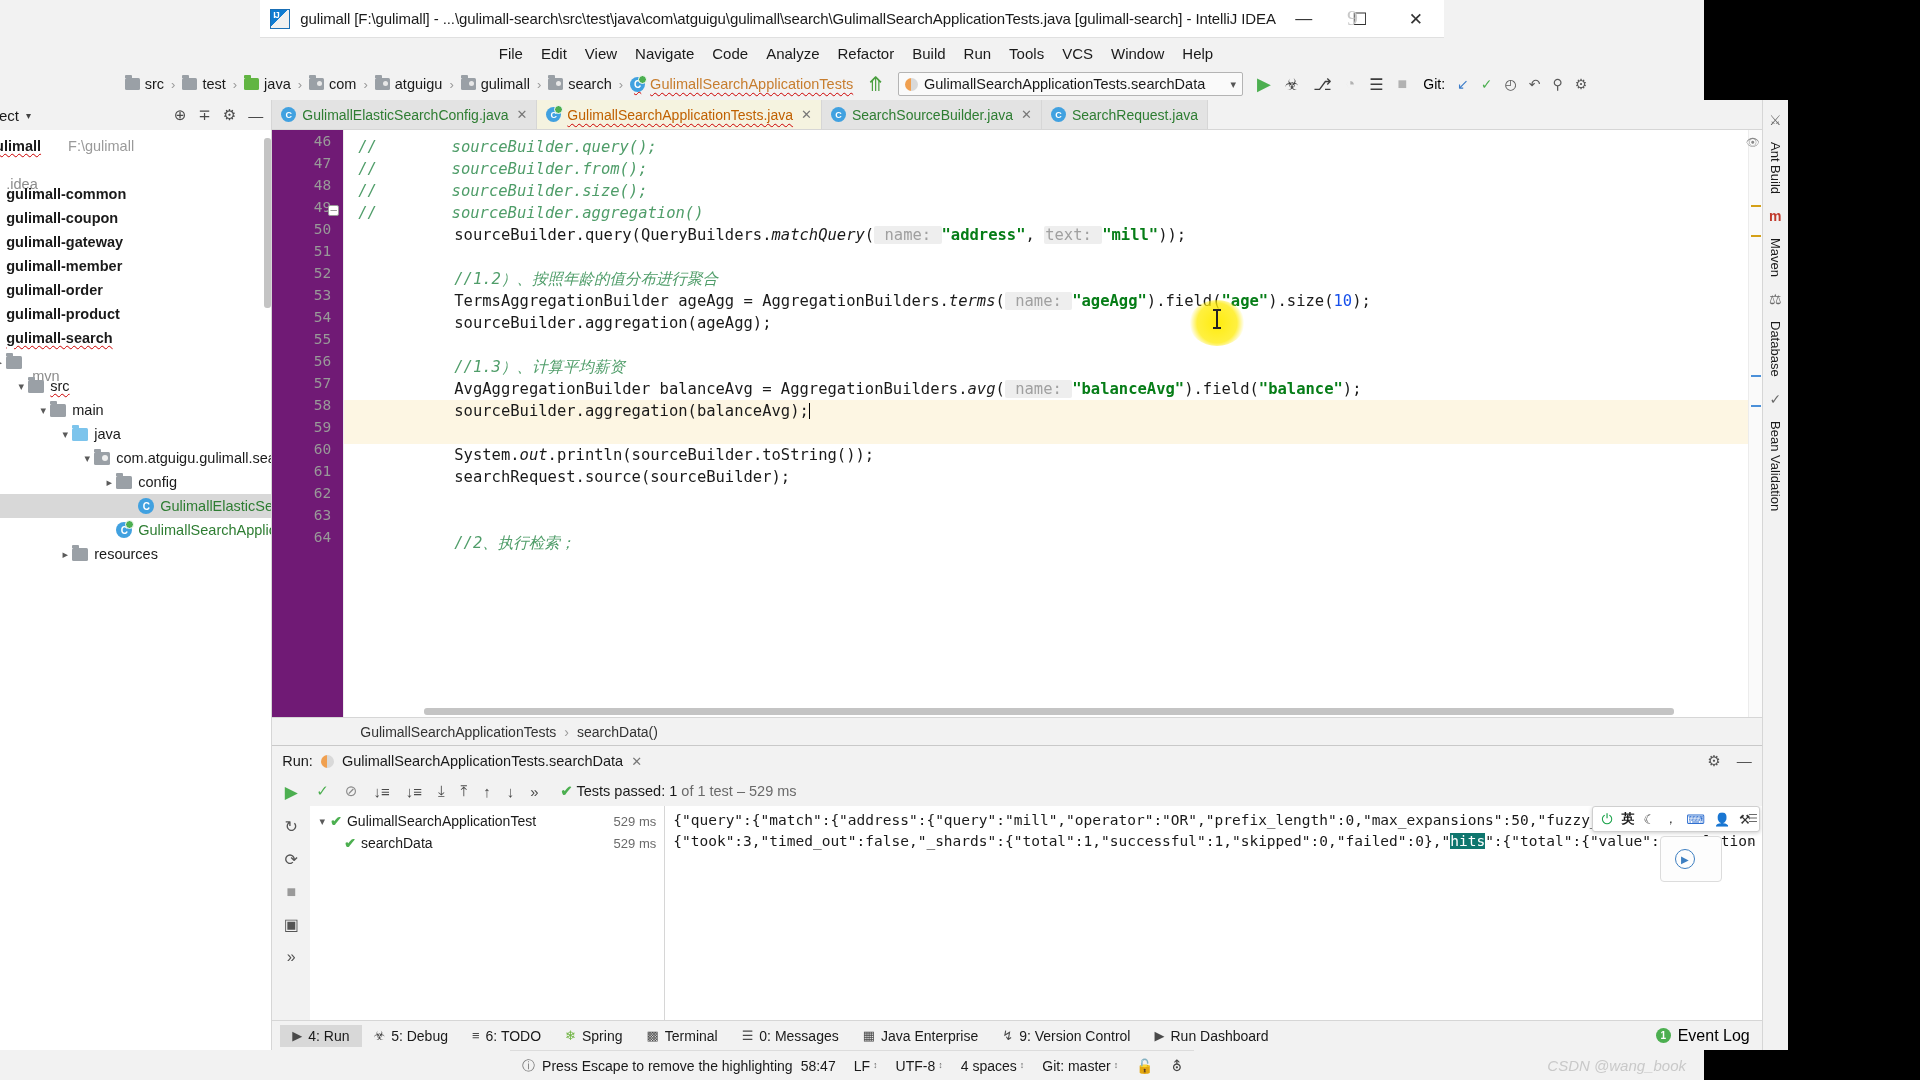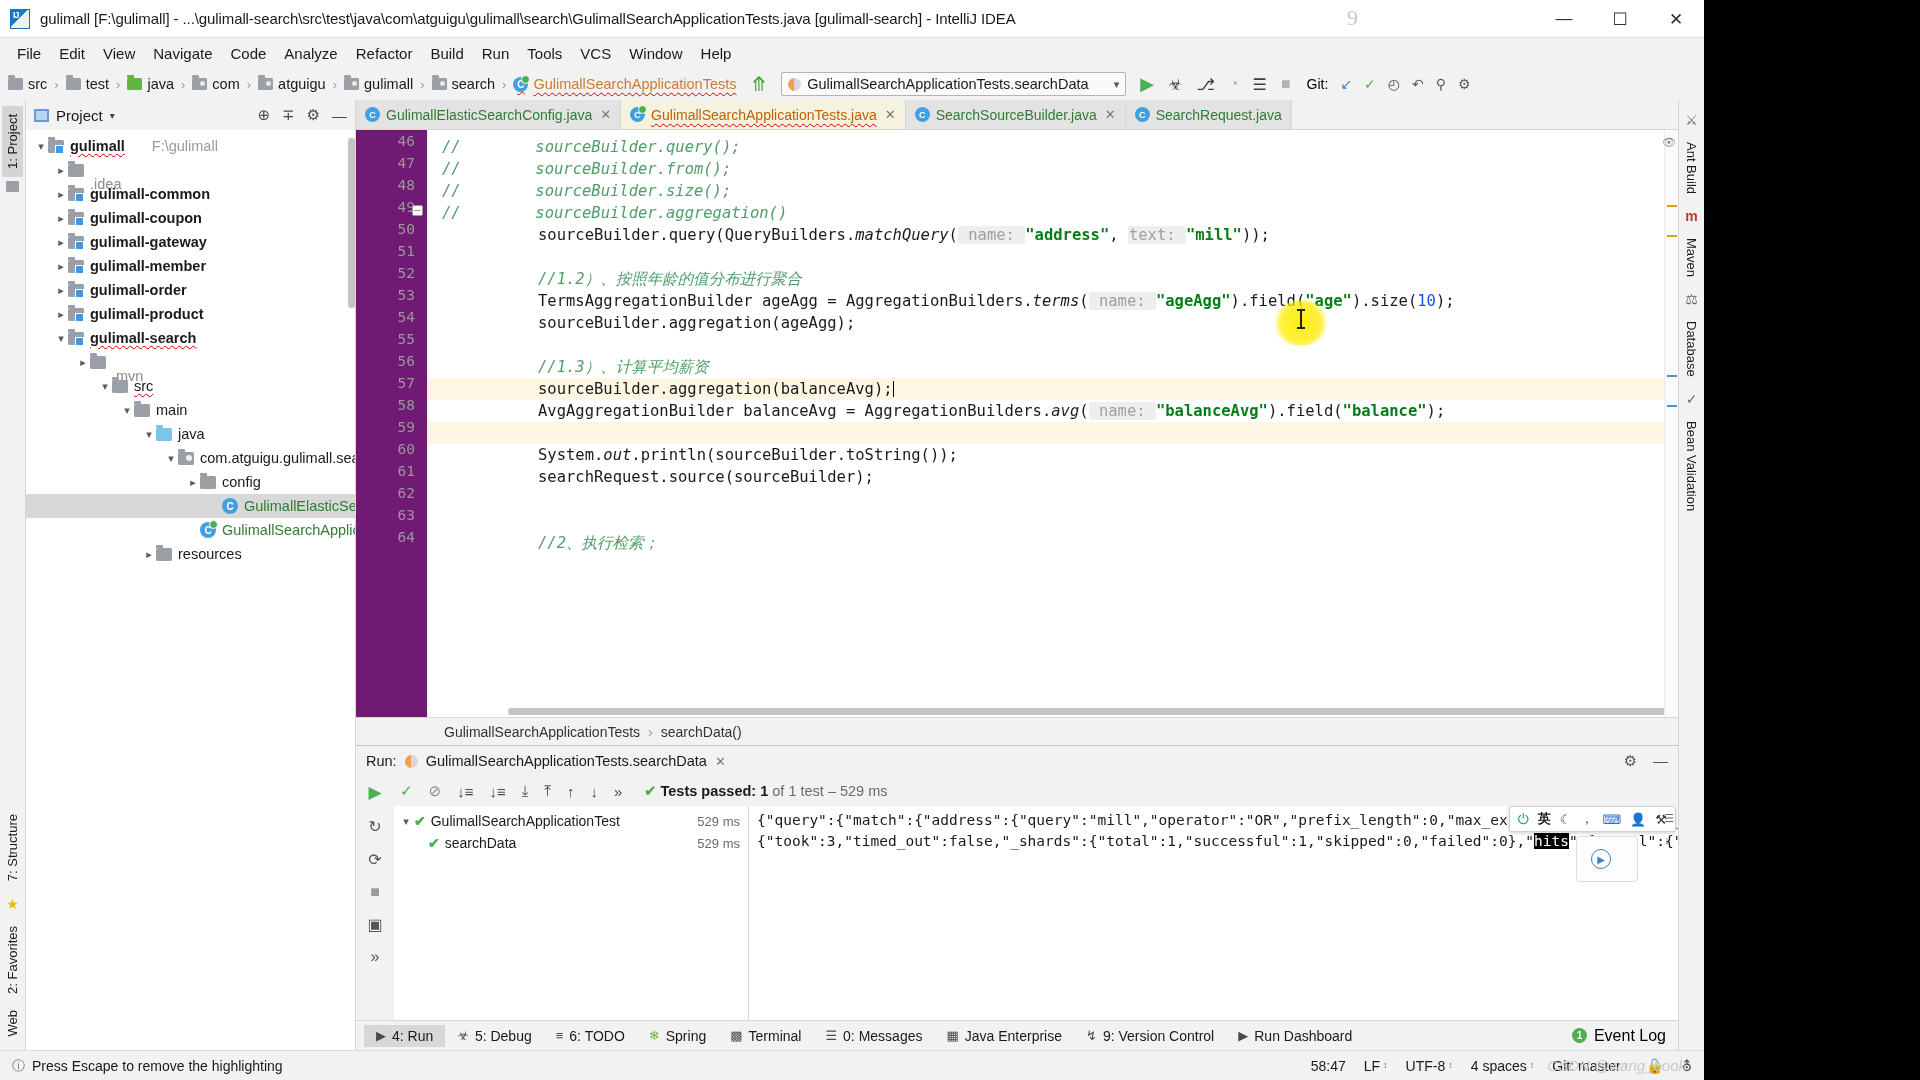--- a/index.html
+++ b/index.html
@@ -6,21 +6,21 @@
   html, body {
     width: 1920px; height: 1080px;
     background: #000;
     font-family: "Liberation Sans", sans-serif;
     overflow: hidden;
   }
   .app {
     position: relative;
     width: 1704px; height: 1080px;
     background: #f2f2f2;
-    display: flex; flex-direction: column;
+    display: flex; flex-direction: column; align-items: center;
   }
 
   
   .titlebar {
     height: 38px; background: #ffffff;
     display: flex; align-items: center;
     border-bottom: 1px solid #e0e0e0;
     flex: 0 0 38px;
   }
   .ij-logo {
@@ -314,21 +314,21 @@
   .rsb.play { color:#4caf50; font-size:17px; }
   .rsb.stop { color:#9a9a9a; }
   .run-toolbar {
     height:30px; display:flex; align-items:center; gap:16px;
     padding-left:6px; flex:0 0 30px; color:#4a4a4a; font-size:15px;
   }
   .run-toolbar .chk { color:#4caf50; }
   .run-toolbar .ban { color:#8a8a8a; }
   .tests-status { font-size:14.5px; color:#1a1a1a; margin-left:6px; }
   .tests-status .ok { color:#4caf50; font-weight:bold; }
-  .tests-status b { font-weight:bold; }
+  .tests-status b { font-weight:normal; }
   .tests-status .dim { color:#6a6a6a; }
 
   .run-main { flex:1; display:flex; flex-direction:column; min-width:0; }
   .run-split { flex:1; display:flex; min-height:0; }
   .test-tree {
     width:355px; flex:0 0 355px; background:#fff; border-right:1px solid #d6d6d6;
     padding-top:4px;
   }
   .tt-row { display:flex; align-items:center; height:22px; font-size:14px; padding-right:8px; }
   .tt-row .arw { width:16px; text-align:center; color:#5a5a5a; font-size:11px; }
@@ -336,21 +336,21 @@
   .tt-name { color:#1a1a1a; }
   .tt-time { margin-left:auto; color:#6a6a6a; font-size:13px; }
   .console {
     flex:1; background:#fff; padding:4px 6px 0 8px; position:relative;
     overflow:hidden; min-width:0;
   }
   .cl {
     font-family:"DejaVu Sans Mono", monospace; font-size:14.5px;
     color:#1a1a1a; white-space:pre; height:21px; line-height:21px;
   }
-  .cl .sel { background:#000000; color:#fff; }
+  .cl .sel { background:#0f766e; color:#fff; }
   .console-up { position:absolute; right:10px; top:6px; color:#5a5a5a; font-size:15px; }
 
   
   .imebar {
     position:absolute; right:2px; top:0px; height:26px; background:#fff;
     border:1px solid #cfcfcf; border-radius:3px; display:flex; align-items:center;
     gap:9px; padding:0 8px; font-size:13px; color:#333;
     box-shadow: 0 1px 4px rgba(0,0,0,.2);
   }
   .imebar .pw { color:#1aa34a; font-size:14px; }
@@ -685,22 +685,22 @@
           <div class="cline"><span class="cm">//        sourceBuilder.from();</span></div>
           <div class="cline"><span class="cm">//        sourceBuilder.size();</span></div>
           <div class="cline"><span class="cm">//        sourceBuilder.aggregation()</span></div>
           <div class="cline" style="padding-left:110px"><span>sourceBuilder.query(QueryBuilders.<span class="it">matchQuery</span>(<span class="hint"> name: </span><span class="st">"address"</span>, <span class="hint">text: </span><span class="st">"mill"</span>));</span></div>
           <div class="cline">&nbsp;</div>
           <div class="cline" style="padding-left:110px"><span class="cm">//1.2）、按照年龄的值分布进行聚合</span></div>
           <div class="cline" style="padding-left:110px"><span>TermsAggregationBuilder ageAgg = AggregationBuilders.<span class="it">terms</span>(<span class="hint"> name: </span><span class="st">"ageAgg"</span>).field(<span class="st">"age"</span>).size(<span class="num">10</span>);</span></div>
           <div class="cline" style="padding-left:110px"><span>sourceBuilder.aggregation(ageAgg);</span></div>
           <div class="cline">&nbsp;</div>
           <div class="cline" style="padding-left:110px"><span class="cm">//1.3）、计算平均薪资</span></div>
+          <div class="cline" style="padding-left:110px"><span>AvgAggregationBuilder balanceAvg = AggregationBuilders.<span class="it">avg</span>(<span class="hint"> name: </span><span class="st">"balanceAvg"</span>).field(<span class="st">"balance"</span>);</span></div>
           <div class="cline hl" style="padding-left:110px"><span>sourceBuilder.aggregation(balanceAvg);</span><span class="caret"></span></div>
-          <div class="cline" style="padding-left:110px"><span>AvgAggregationBuilder balanceAvg = AggregationBuilders.<span class="it">avg</span>(<span class="hint"> name: </span><span class="st">"balanceAvg"</span>).field(<span class="st">"balance"</span>);</span></div>
           <div class="cline hl">&nbsp;</div>
           <div class="cline" style="padding-left:110px"><span>System.<span class="it">out</span>.println(sourceBuilder.toString());</span></div>
           <div class="cline" style="padding-left:110px"><span>searchRequest.source(sourceBuilder);</span></div>
           <div class="cline">&nbsp;</div>
           <div class="cline">&nbsp;</div>
           <div class="cline" style="padding-left:110px"><span class="cm">//2、执行检索；</span></div>
 
           <div class="highlight-dot"></div>
           <div class="cursor-ibeam"></div>
           <div class="editorscroll-h"></div>

